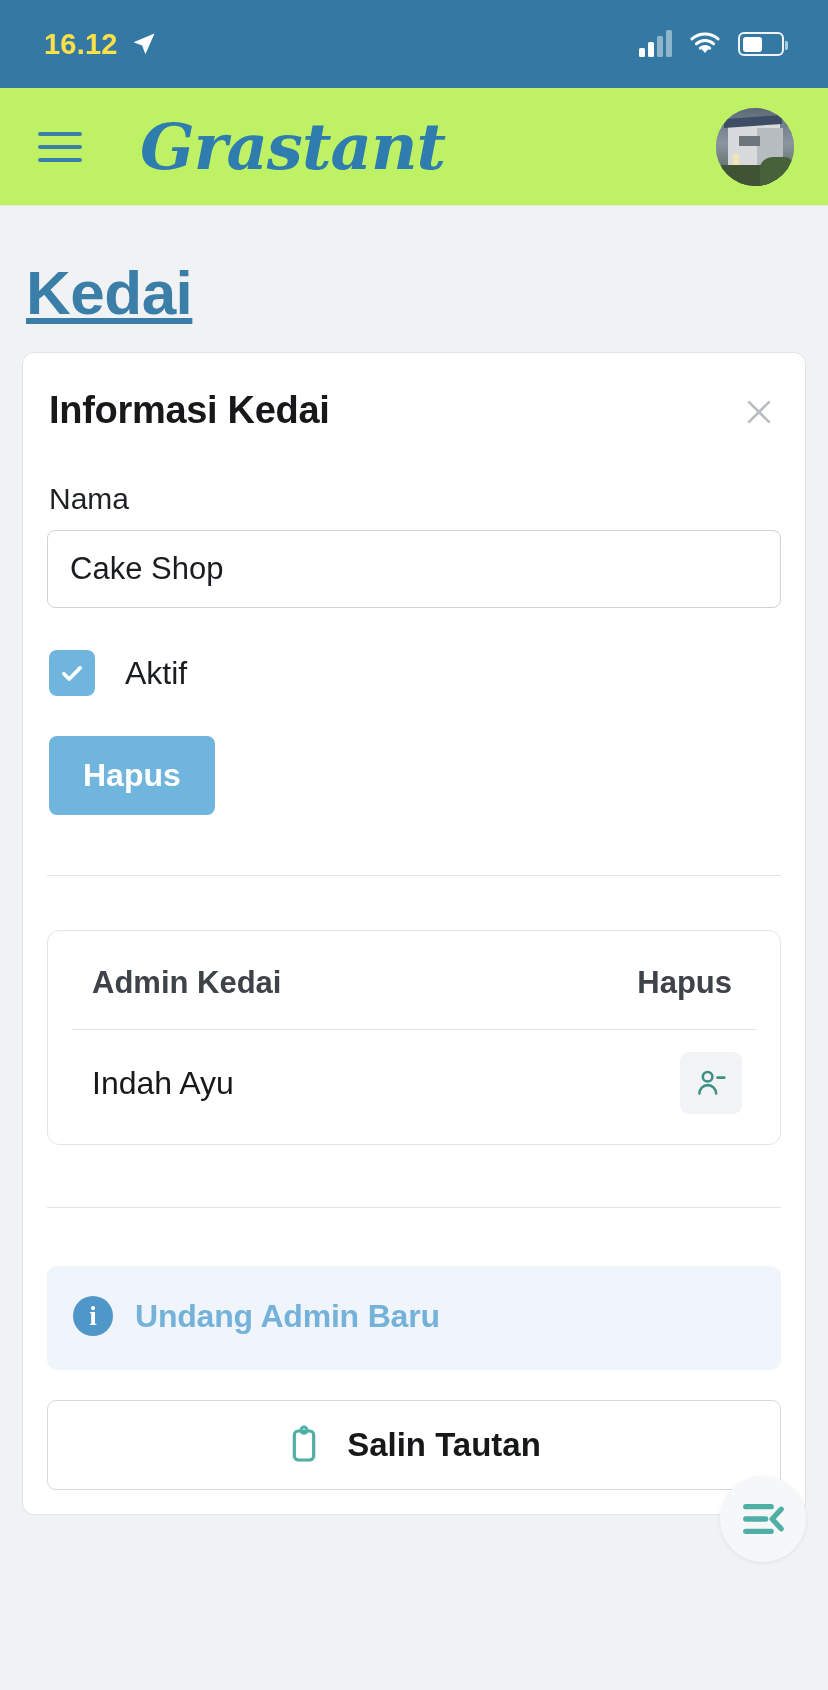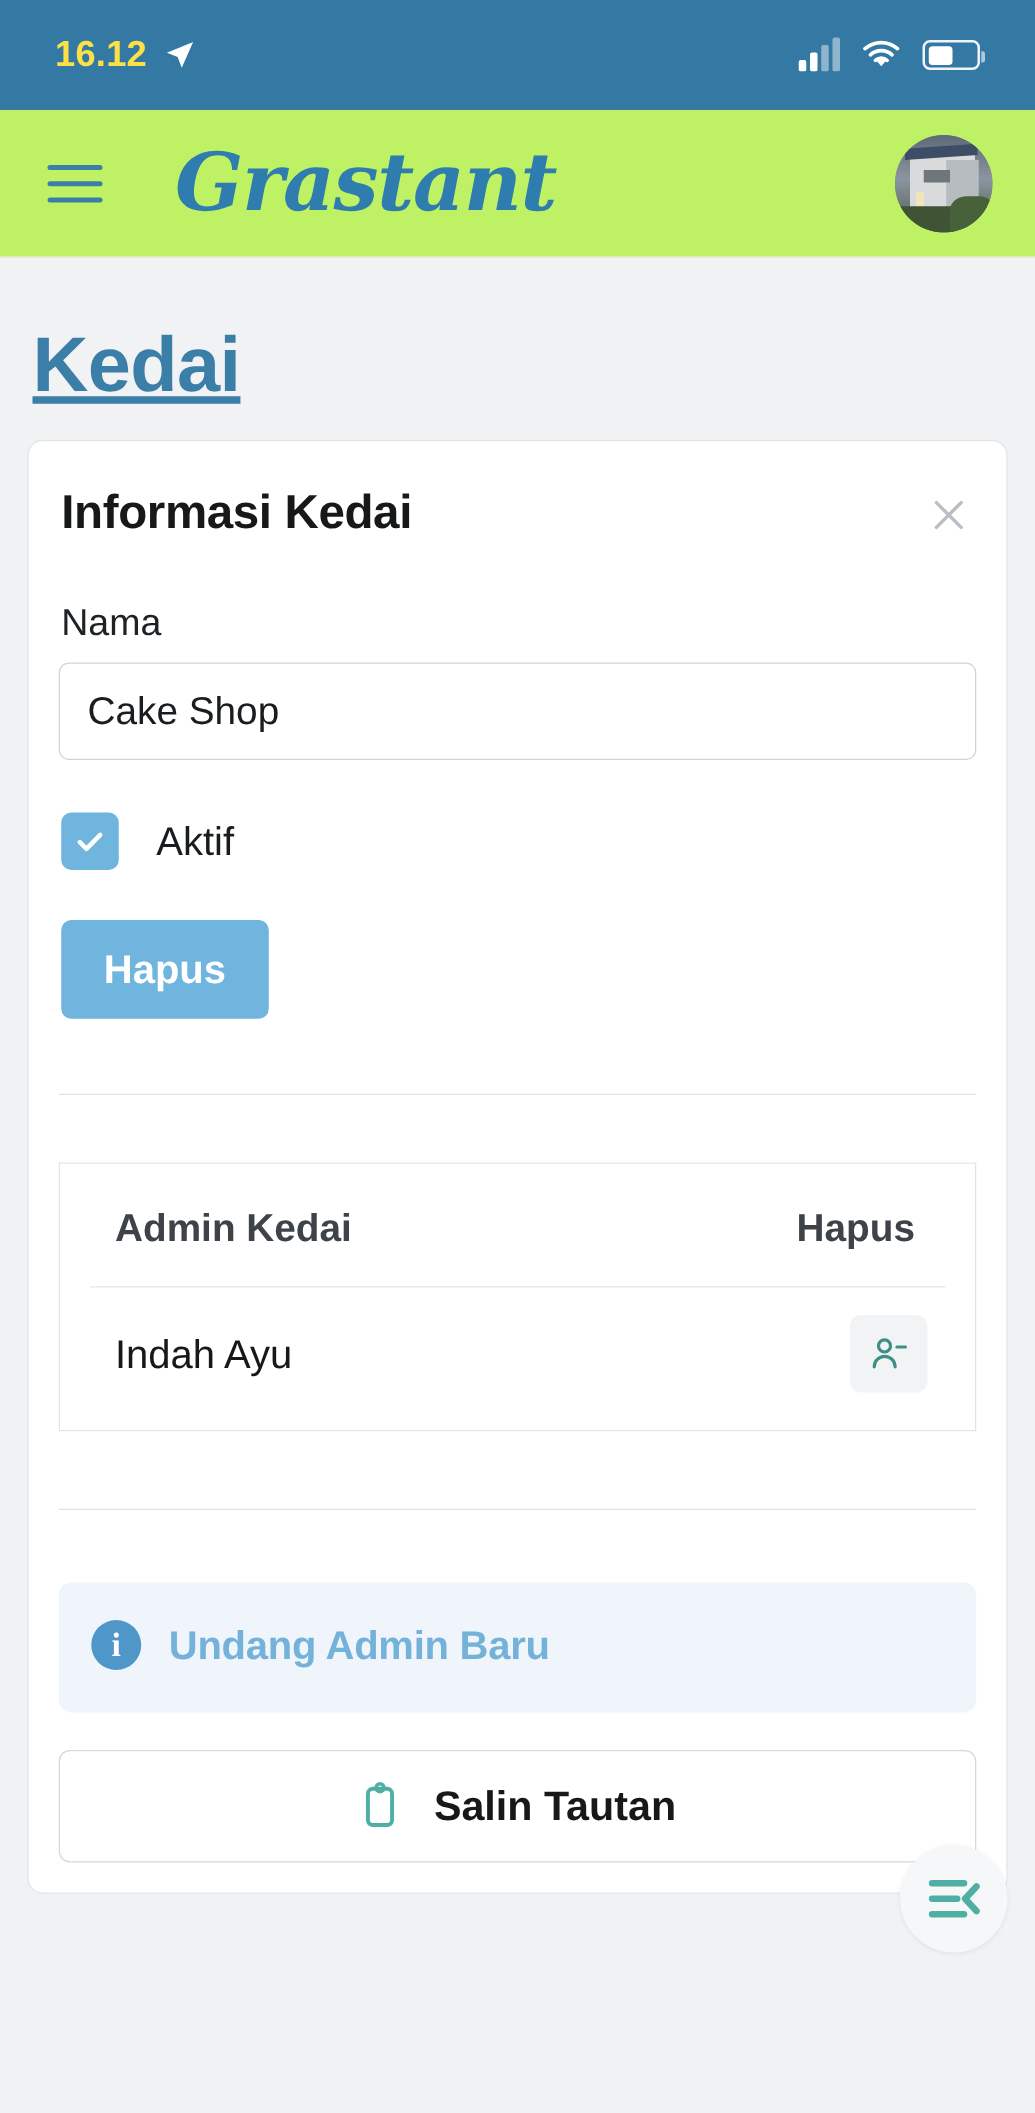--- a/index.html
+++ b/index.html
@@ -240,21 +240,21 @@
   .divider {
     height: 1px;
     background: #dfe3e6;
     margin: 60px 0 0 0;
   }
 
   
   .table-card {
     margin-top: 54px;
     border: 1px solid #e2e5e8;
-    border-radius: 0;
+    border-radius: 12px;
     padding: 0 24px;
     background: #ffffff;
   }
   .table-head {
     display: flex;
     align-items: center;
     justify-content: space-between;
     padding: 34px 14px 28px 20px;
     border-bottom: 1px solid #e2e5e8;
   }

